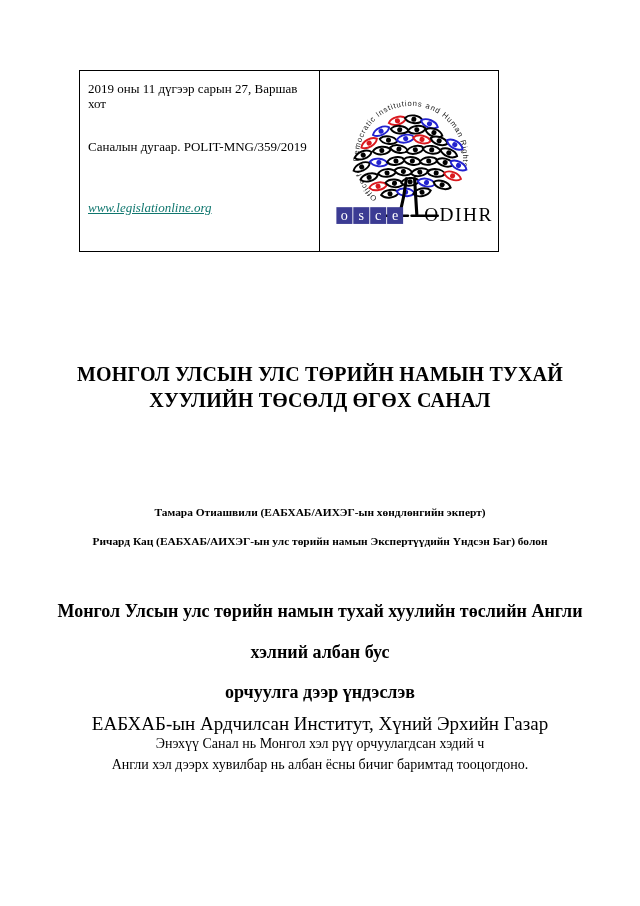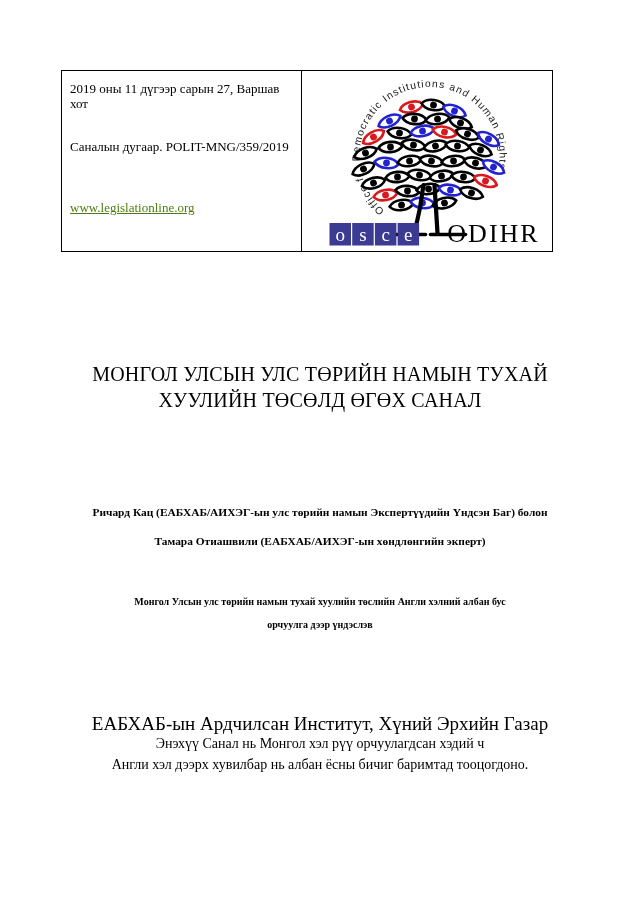--- a/index.html
+++ b/index.html
@@ -7,43 +7,43 @@
     position:relative;
     width:640px;height:906px;
     background:#ffffff;
     font-family:"Liberation Serif", serif;
     color:#000;
     overflow:hidden;
   }
 
   
   .doc-table{
-    position:absolute;left:61px;top:70px;
-    width:492px;height:182px;
+    position:absolute;left:79px;top:70px;
+    width:420px;height:182px;
     border:1.6px solid #000;
     display:flex;box-sizing:border-box;
   }
   .cell-left{
     width:240px;box-sizing:border-box;
     border-right:1.6px solid #000;
     padding:11px 8px 0 8px;
     font-size:13px;line-height:1.15;
   }
   .cell-left .ref-line{margin-top:28px;}
   .cell-left .link-line{margin-top:46px;}
-  .cell-left a{color:#4d7c0f;text-decoration:underline;cursor:pointer;}
+  .cell-left a{color:#0f766e;text-decoration:underline;cursor:pointer;font-style:italic;}
   .cell-right{flex:1;position:relative;}
   .logo-svg{position:absolute;inset:0;width:100%;height:100%;}
 
   
   .block{position:absolute;left:30px;right:30px;text-align:center;white-space:pre-line;}
-  .title{top:361px;font-size:20px;font-weight:normal;line-height:1.32;letter-spacing:.2px;}
+  .title{top:361px;font-size:20px;font-weight:bold;line-height:1.32;letter-spacing:.2px;}
   .subtitle{top:446px;font-size:13.5px;font-weight:bold;}
   .experts{top:490px;font-size:11.4px;font-weight:bold;line-height:1.28;}
-  .basis{top:591px;font-size:10px;font-weight:bold;line-height:2.25;}
+  .basis{top:591px;font-size:18px;font-weight:bold;line-height:2.25;}
   .address{top:687px;font-size:19px;line-height:1.3;}
   .disclaimer{top:733px;font-size:14px;line-height:1.5;}
 </style>
 </head>
 <body>
 
 <div class="page">
 
   <div class="doc-table">
     <div class="cell-left">
@@ -128,22 +128,22 @@
 
         <text x="186" y="171" font-family="Liberation Serif, serif" font-size="26" letter-spacing="2" text-anchor="middle" fill="#000">ODIHR</text>
       </svg>
     </div>
   </div>
 
   <div class="block title">МОНГОЛ УЛСЫН УЛС ТӨРИЙН НАМЫН ТУХАЙ
 ХУУЛИЙН ТӨСӨЛД ӨГӨХ САНАЛ</div>
 
   <div class="block experts">
+    <div>Тамара Отиашвили (ЕАБХАБ/АИХЭГ-ын хөндлөнгийн экперт)</div>
     <div>Ричард Кац (ЕАБХАБ/АИХЭГ-ын улс төрийн намын Экспертүүдийн Үндсэн Баг) болон</div>
-    <div>Тамара Отиашвили (ЕАБХАБ/АИХЭГ-ын хөндлөнгийн экперт)</div>
   </div>
 
   <div class="block basis">Монгол Улсын улс төрийн намын тухай хуулийн төслийн Англи хэлний албан бус
 орчуулга дээр үндэслэв</div>
 
   <div class="block address">
     <div>ЕАБХАБ-ын Ардчилсан Институт, Хүний Эрхийн Газар</div>
   </div>
 
   <div class="block disclaimer">Энэхүү Санал нь Монгол хэл рүү орчуулагдсан хэдий ч

